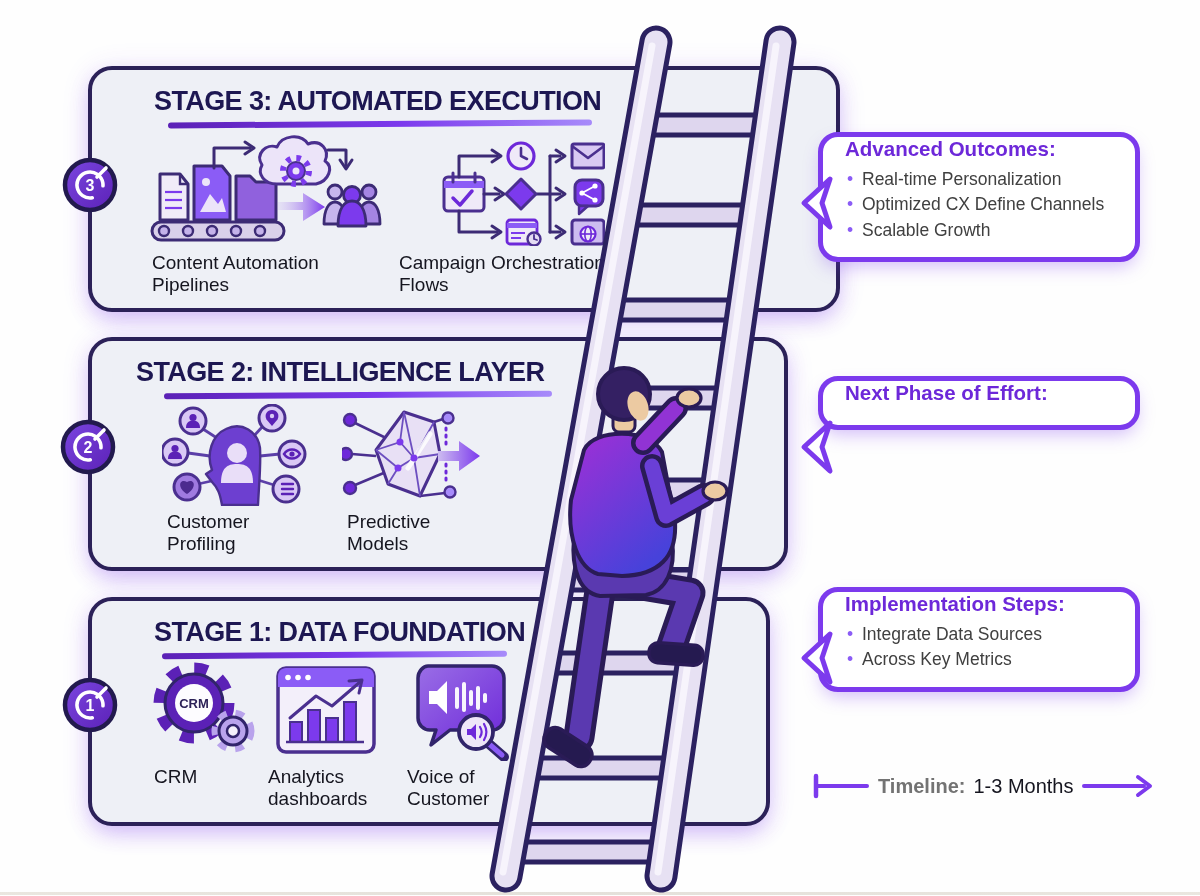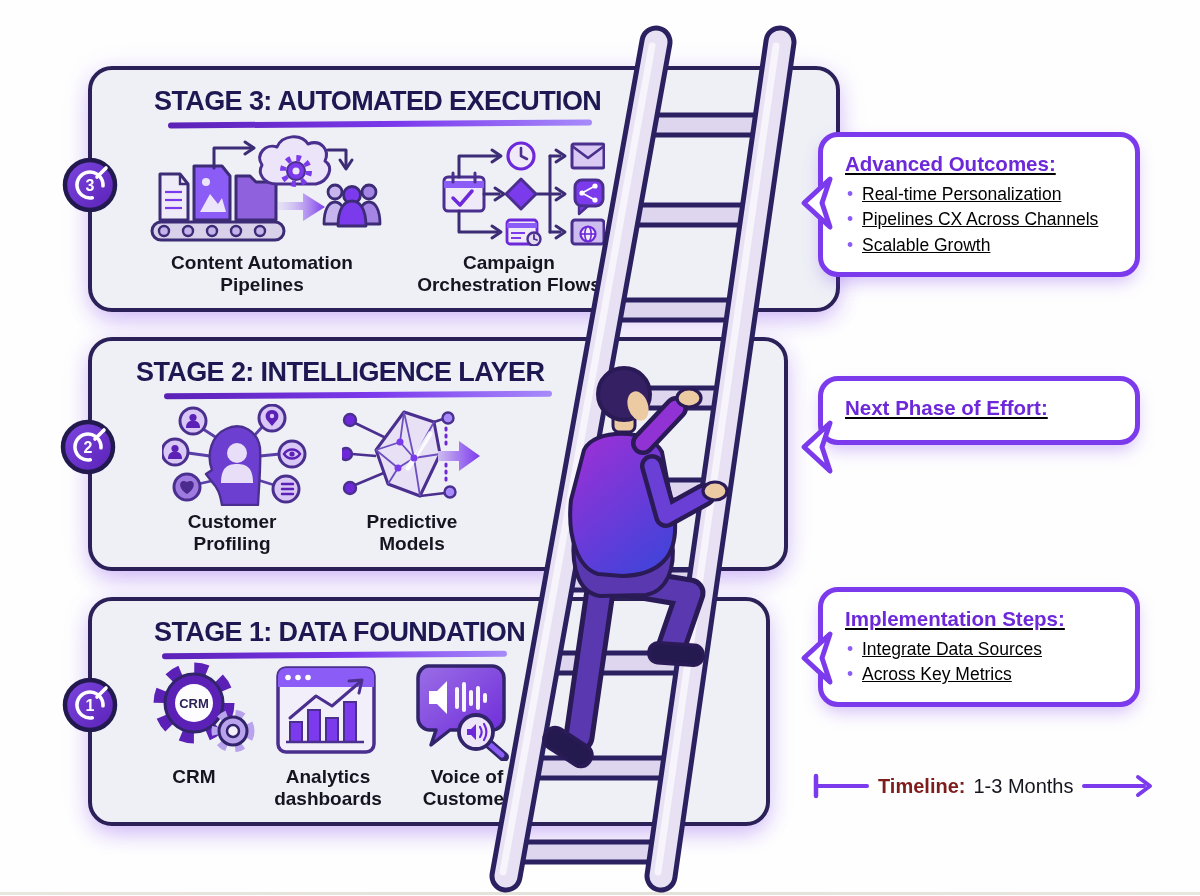--- a/index.html
+++ b/index.html
@@ -17,45 +17,45 @@
   .stage-title{
     position:absolute; font-weight:700; font-size:27px; color:#1d1752;
     letter-spacing:-0.6px; white-space:nowrap;
   }
   .stage-underline{
     position:absolute; height:6px; border-radius:4px;
     background:linear-gradient(90deg,#5b21b6,#7c3aed 55%,#a78bfa);
     transform:rotate(-0.4deg); z-index:11;
   }
   .caption{
-    position:absolute; text-align:center; font-size:19px; line-height:1.18;
-    color:#15151f; font-weight:700; z-index:12;
+    position:absolute; text-align:left; font-size:19px; line-height:1.18;
+    color:#15151f; font-weight:400; z-index:12;
   }
   .icon-wrap{position:absolute; z-index:12;}
   .badge{position:absolute; width:56px; height:56px; z-index:25;}
   .callout{
     position:absolute; width:322px; background:#ffffff;
     border:5px solid #7c3aed; border-radius:20px;
     box-shadow:0 8px 18px -4px rgba(124,58,237,.35);
-    padding:15px 20px 14px 22px; box-sizing:border-box; z-index:45;text-decoration:underline;
+    padding:0 20px 14px 22px; box-sizing:border-box; z-index:45;
   }
   .callout-title{font-size:20.5px; font-weight:700; color:#6d28d9; margin:0 0 6px 0;}
   .callout ul{list-style:none; margin:0; padding:0;}
   .callout li{
     position:relative; padding-left:17px; font-size:17.5px; line-height:1.45;
-    color:#000000; font-weight:500;
+    color:#404040; font-weight:500;
   }
   .callout li::before{content:'•'; position:absolute; left:2px; color:#8b5cf6;}
   .callout-tail{position:absolute; left:-29px; top:36px; z-index:46;}
   #ladder-layer{position:absolute; inset:0; z-index:30; pointer-events:none;}
   .timeline{
     position:absolute; left:812px; top:773px; display:flex; align-items:center;
     gap:8px; z-index:45;
   }
-  .timeline-label{font-size:20px; font-weight:700; color:#7f1d1d; white-space:nowrap;}
+  .timeline-label{font-size:20px; font-weight:700; color:#737373; white-space:nowrap;}
   .timeline-value{font-size:20px; font-weight:500; color:#15151f; white-space:nowrap;}
   .bottom-edge{
     position:absolute; left:0; right:0; top:892px; height:3px;
     background:linear-gradient(90deg,#d9d3c6,#cfc9bd 50%,#d9d3c6); opacity:.55; z-index:5;
   }
 </style>
 </head>
 <body>
 
 <div id="canvas">
@@ -446,21 +446,21 @@
     </g>
   </svg>
 
   <div class="callout" style="left:818px; top:132px;">
     <svg class="callout-tail" width="40" height="60" viewBox="0 0 40 60">
       <path d="M36,6 L10,30 L36,54 L28,30 Z" fill="#ffffff" stroke="#7c3aed" stroke-width="5" stroke-linejoin="round"></path>
     </svg>
     <p class="callout-title">Advanced Outcomes:</p>
     <ul>
       <li>Real-time Personalization</li>
-      <li>Pipelines CX Across Channels</li>
+      <li>Optimized CX Define Channels</li>
       <li>Scalable Growth</li>
     </ul>
   </div>
 
   <div class="callout" style="left:818px; top:376px;">
     <svg class="callout-tail" width="40" height="60" viewBox="0 0 40 60">
       <path d="M36,6 L10,30 L36,54 L28,30 Z" fill="#ffffff" stroke="#7c3aed" stroke-width="5" stroke-linejoin="round"></path>
     </svg>
     <p class="callout-title">Next Phase of Effort:</p>
   </div>

